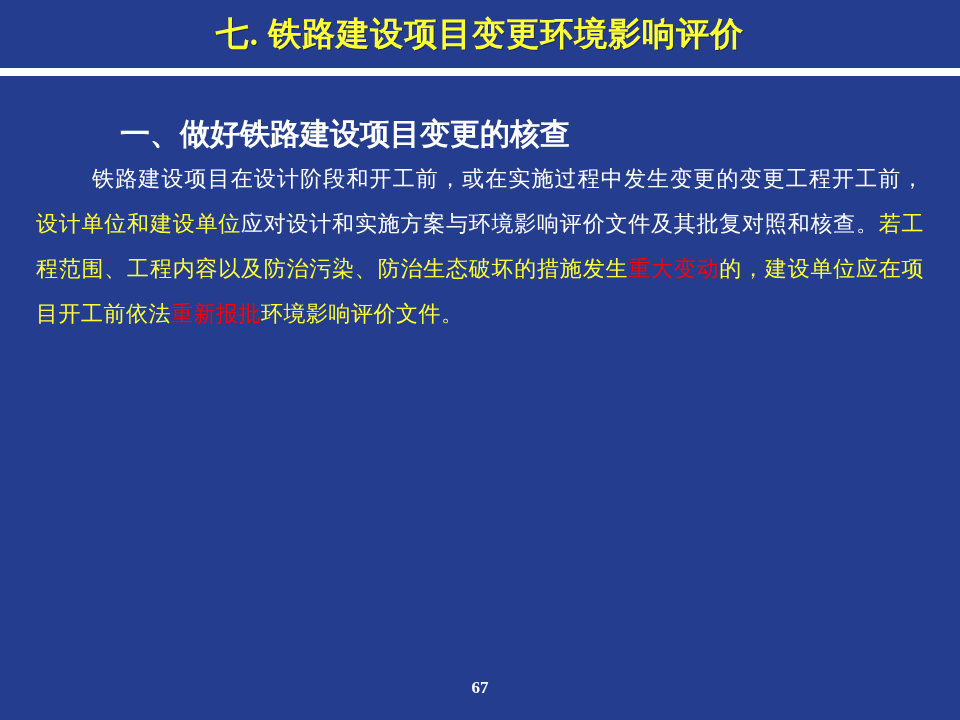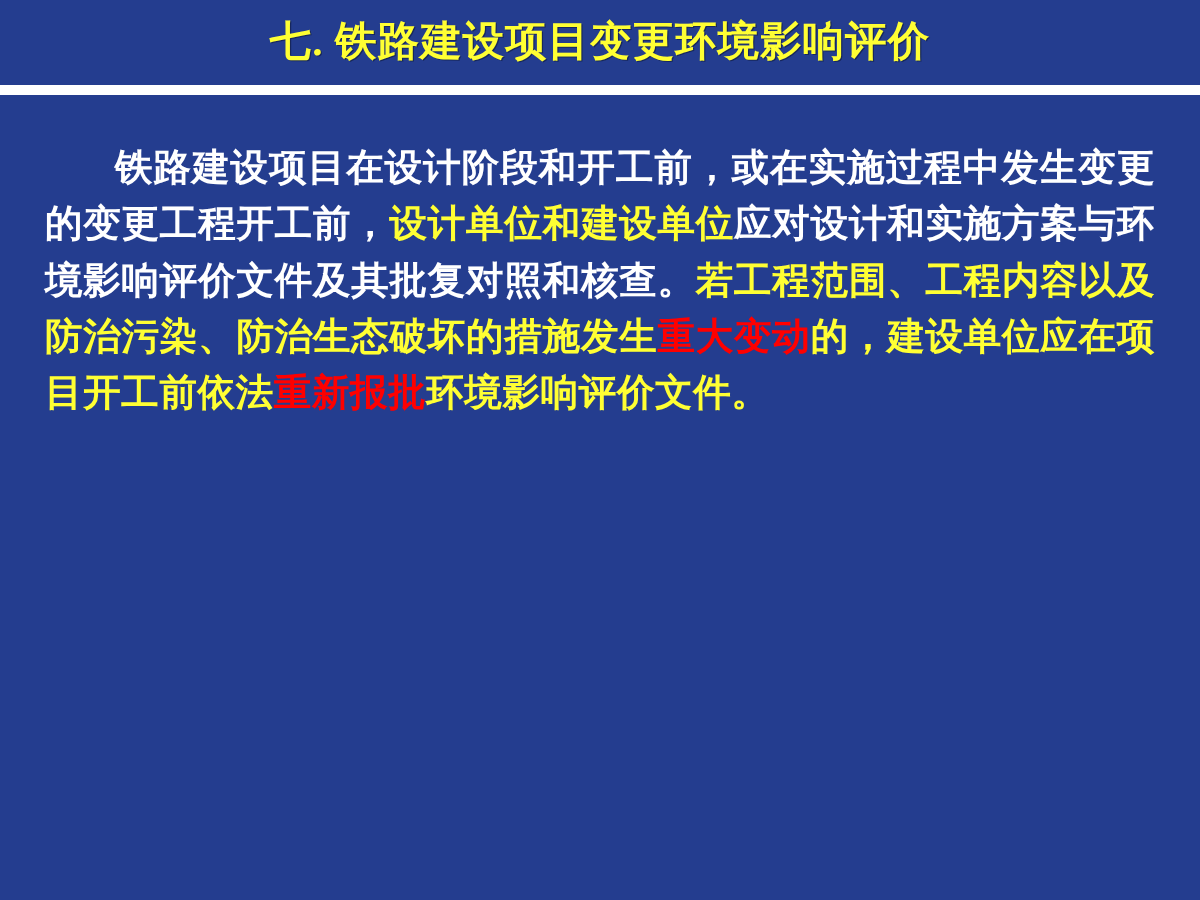--- a/index.html
+++ b/index.html
@@ -70,22 +70,22 @@
     font-family: "Liberation Serif", "DejaVu Serif", serif;
     font-weight: bold;
     font-size: 30px;
     line-height: 44px;
     color: #ffffff;
     letter-spacing: 0px;
   }
   
   .sans-para {
     font-family: "Liberation Sans", "DejaVu Sans", sans-serif;
-    font-weight: bold;
-    font-size: 30px;
+    font-weight: normal;
+    font-size: 22px;
     line-height: 45px;
     color: #ffffff;
     letter-spacing: 0.5px;
   }
 
   .indent2 { text-indent: 56px; }
   .indent3 { text-indent: 84px; }
 
   .t-white  { color: #ffffff; }
   .t-yellow { color: #ffff33; }
@@ -111,19 +111,21 @@
 
   <div id="title-bar">
     <div id="slide-title">七. 铁路建设项目变更环境影响评价</div>
   </div>
 
   <div id="title-rule"></div>
 
   <div id="body-area">
 
 
+    <p class="para serif-para indent3"><span class="t-white">一、做好铁路建设项目变更的核查</span></p>
 
     <p class="para sans-para indent2"><span class="t-white">铁路建设项目在设计阶段和开工前，或在实施过程中发生变更的变更工程开工前，</span><span class="t-yellow">设计单位和建设单位</span><span class="t-white">应对设计和实施方案与环境影响评价文件及其批复对照和核查。</span><span class="t-yellow">若工程范围、工程内容以及防治污染、防治生态破坏的措施发生</span><span class="t-red">重大变动</span><span class="t-yellow">的，建设单位应在项目开工前依法</span><span class="t-red">重新报批</span><span class="t-yellow">环境影响评价文件。</span></p>
 
   </div>
 
+  <div id="page-number">67</div>
 
 </div>
 
 </body></html>

